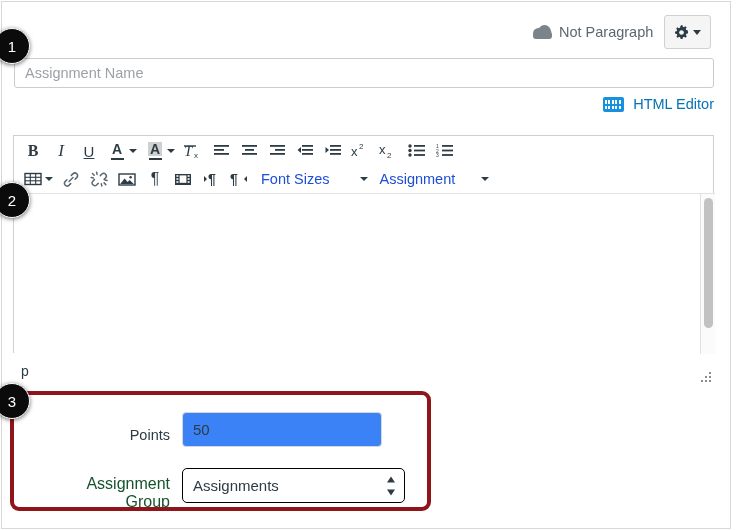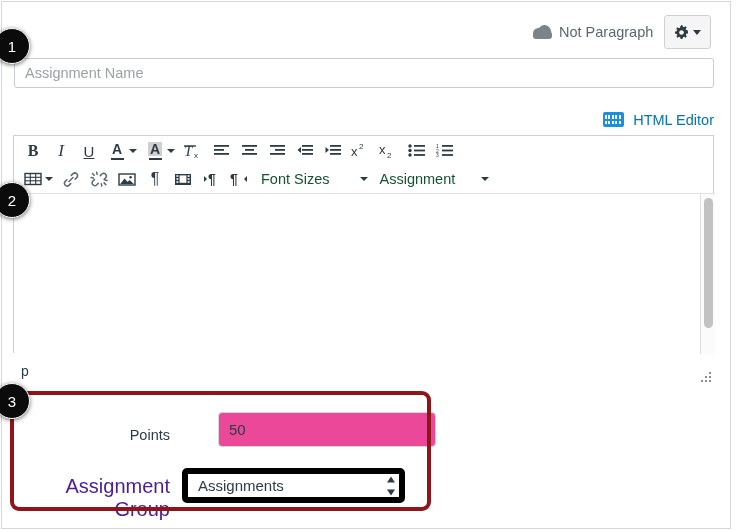--- a/index.html
+++ b/index.html
@@ -91,22 +91,22 @@
     font-family: "Liberation Sans", sans-serif;
     font-size: 14.5px;
     color: #2d3b45;
     outline: none;
   }
   .name-input::placeholder { color: #9ba1a6; }
 
   
   .html-editor-row {
     position: absolute;
-    right: 28px; top: 112px;
-    display: flex; align-items: flex-start; gap: 9px;
+    right: 28px; top: 96px;
+    display: flex; align-items: flex-end; gap: 9px;
   }
   .kbd-icon {
     width: 21px; height: 15px;
     background: #1790df;
     border-radius: 2px;
     position: relative;
     flex: none;
   }
   .kbd-icon::before {
     content: "";
@@ -170,21 +170,21 @@
     border-left: 4px solid transparent;
     border-right: 4px solid transparent;
     border-top: 4.5px solid #2d3b45;
     margin-left: -2px;
     margin-right: 4px;
     cursor: pointer;
     flex: none;
   }
   .tb-label {
     font-size: 14.5px;
-    color: #14532d;
+    color: #1d4ed8;
     white-space: nowrap;
     padding: 0 4px 0 8px;
     cursor: pointer;
     flex: none;
   }
   .bold-g  { font-weight: bold; font-size: 16px; font-family: "Liberation Serif", serif; }
   .ital-g  { font-style: italic; font-size: 17px; font-family: "Liberation Serif", serif; }
   .und-g   { text-decoration: underline; font-size: 15px; }
   .pil-g   { font-size: 16px; }
 
@@ -239,48 +239,47 @@
     position: absolute;
     left: 100px; top: 427px;
     width: 70px;
     text-align: right;
     font-size: 14.5px;
     color: #2d3b45;
   }
   .points-input {
     position: absolute;
     left: 182px; top: 412px;
-    width: 218px; height: 35px;
+    width: 200px; height: 35px;
     border: 1px solid #d4d8da;
     border-radius: 4px;
-    background: #ec4899;
+    background: #3b82f6;
     padding: 0 10px;
     font-family: "Liberation Sans", sans-serif;
     font-size: 15px;
     color: #2d3b45;
     outline: none;
-    margin-left: 36px;
   }
 
   .group-label {
     position: absolute;
     left: 40px; top: 475px;
     width: 130px;
     text-align: right;
-    font-size: 20px;
-    color: #4c1d95;
+    font-size: 16px;
+    color: #14532d;
   }
   .group-select-wrap {
     position: absolute;
     left: 182px; top: 468px;
     width: 223px; height: 35px;
   }
   .group-select {
     width: 100%; height: 100%;
-    border: 6px solid #000000;
+    border: 1px solid #000000;
     border-radius: 5px;
     background: #ffffff;
     padding: 0 26px 0 10px;
     font-family: "Liberation Sans", sans-serif;
     font-size: 15px;
     color: #2d3b45;
     appearance: none;
     -webkit-appearance: none;
     outline: none;
     cursor: pointer;

